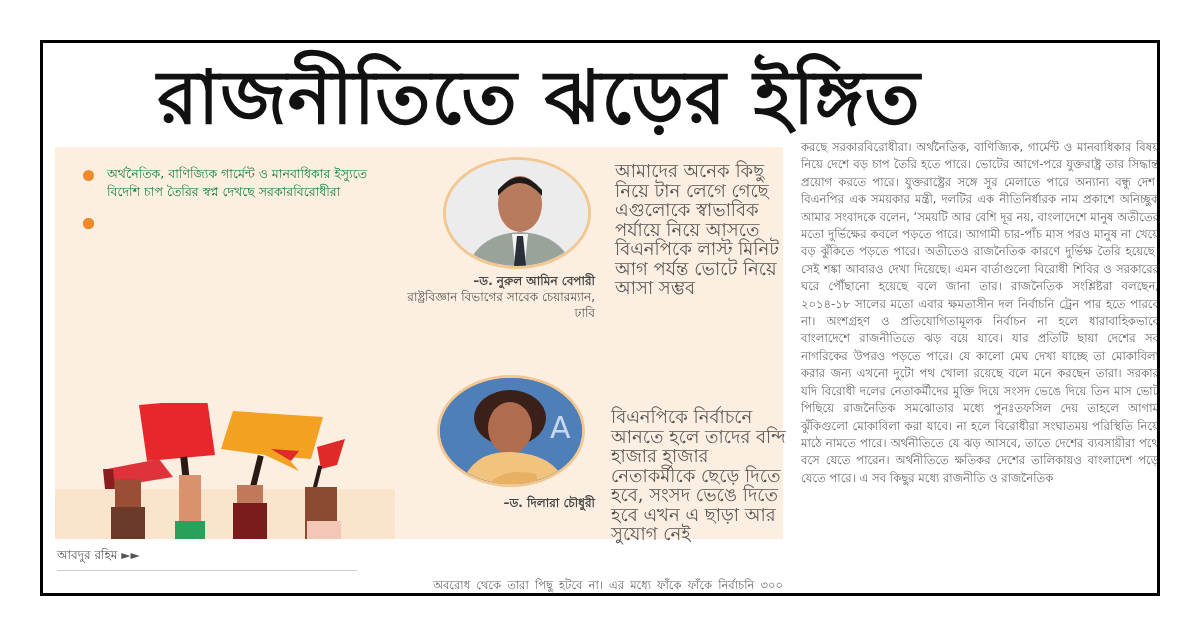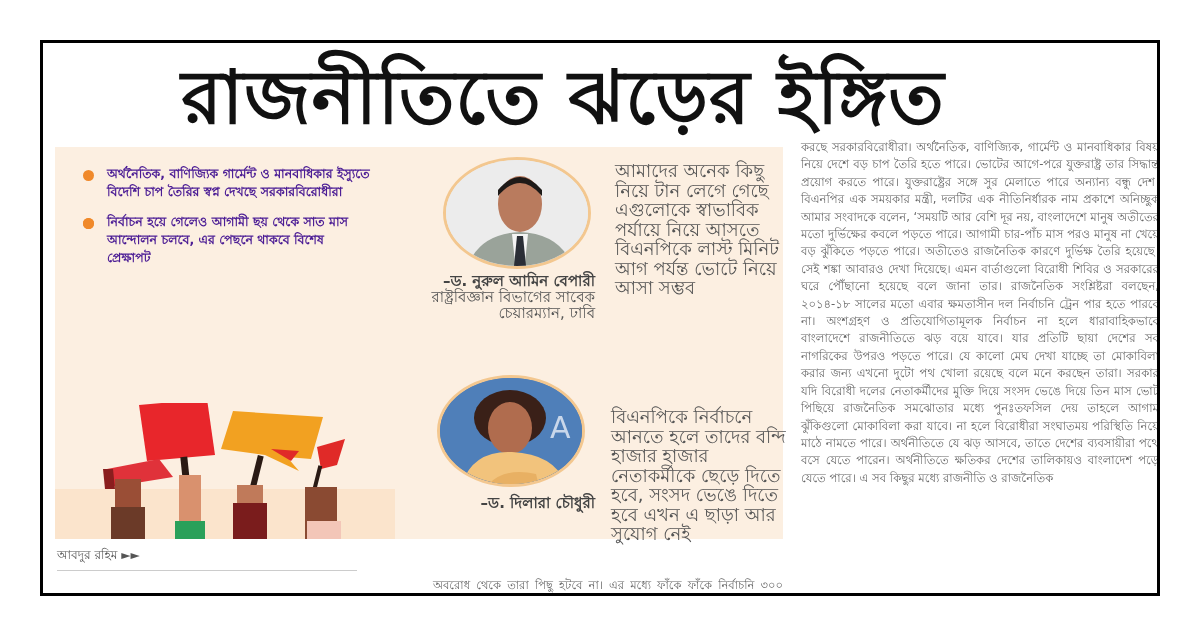--- a/index.html
+++ b/index.html
@@ -8,47 +8,46 @@
 
   .frame {
     position: absolute; left: 40px; top: 40px; width: 1120px; height: 556px;
     border: 3px solid #000; background: #fff; overflow: hidden;
   }
   .headline {
     position: absolute; left: 0; top: 4px; width: 992px; height: 100px;
     text-align: center; font-family: "DejaVu Serif", serif; font-weight: bold;
     font-size: 74px; line-height: 100px; color: #111; letter-spacing: 1px;
     white-space: nowrap;
-    margin-left: 24px;
   }
   .panel {
     position: absolute; left: 12px; top: 104px; width: 728px; height: 392px;
     background: #fcefe1;
   }
   
   .bullets { position: absolute; left: 16px; top: 18px; width: 300px; }
   .bullet { position: relative; padding-left: 36px; margin-bottom: 12px; }
   .bullet .dot {
     position: absolute; left: 12px; top: 5px; width: 11px; height: 11px;
     border-radius: 50%; background: #f0892a;
   }
-  .bullet .txt { font-size: 12.5px; line-height: 18px; color: #4c1d95; font-weight: bold; }
+  .bullet .txt { font-size: 12.5px; line-height: 18px; color: #15803d; }
 
   
   .illus { position: absolute; left: 0; top: 256px; width: 340px; height: 136px; overflow: hidden; }
   .illus .floor { position: absolute; left: 0; right: 0; bottom: 0; height: 50px; background: #fbe4cc; }
 
   
   .quote-photo {
     position: absolute; width: 148px; height: 112px; border-radius: 50%;
     border: 3px solid #f3c78f; overflow: hidden; background: #e9e9e9;
   }
   .q1 .quote-photo { left: 388px; top: 10px; }
   .q2 .quote-photo { left: 382px; top: 228px; background: #4f7fb9; }
-  .credit { position: absolute; text-align: right; font-size: 15px; line-height: 16px; color: #555; }
+  .credit { position: absolute; text-align: right; font-size: 12px; line-height: 16px; color: #555; }
   .q1 .credit { left: 330px; top: 126px; width: 210px; }
   .q2 .credit { left: 330px; top: 348px; width: 210px; }
   .credit .name { font-weight: bold; color: #444; }
   .quote-text { position: absolute; font-size: 18px; line-height: 19.5px; color: #555; }
   .q1 .quote-text { left: 560px; top: 14px; width: 170px; }
   .q2 .quote-text { left: 556px; top: 224px; width: 176px; margin-top: 36px; }
 
   
   .byline {
     position: absolute; left: 14px; top: 503px; width: 300px; font-size: 12px;
@@ -74,21 +73,20 @@
     <div class="bullets">
       <div class="bullet">
         <span class="dot"></span>
         <div class="txt">অর্থনৈতিক, বাণিজ্যিক গার্মেন্ট ও মানবাধিকার ইস্যুতে বিদেশি চাপ তৈরির স্বপ্ন দেখছে সরকারবিরোধীরা</div>
       </div>
       <div class="bullet">
         <span class="dot"></span>
       </div>
       <div class="bullet">
         <span class="dot"></span>
-        <div class="txt">নির্বাচন হয়ে গেলেও আগামী ছয় থেকে সাত মাস আন্দোলন চলবে, এর পেছনে থাকবে বিশেষ প্রেক্ষাপট</div>
       </div>
     </div>
 
     <div class="illus">
       <div class="floor"></div>
       <svg width="340" height="136" viewBox="0 0 340 136" style="position:absolute;left:0;top:0;">
 
         <polygon points="84,2 152,-4 160,52 92,58" fill="#e8262b"></polygon>
         <rect x="128" y="54" width="7" height="56" fill="#2a1a14" transform="rotate(-6 130 80)"></rect>
 

